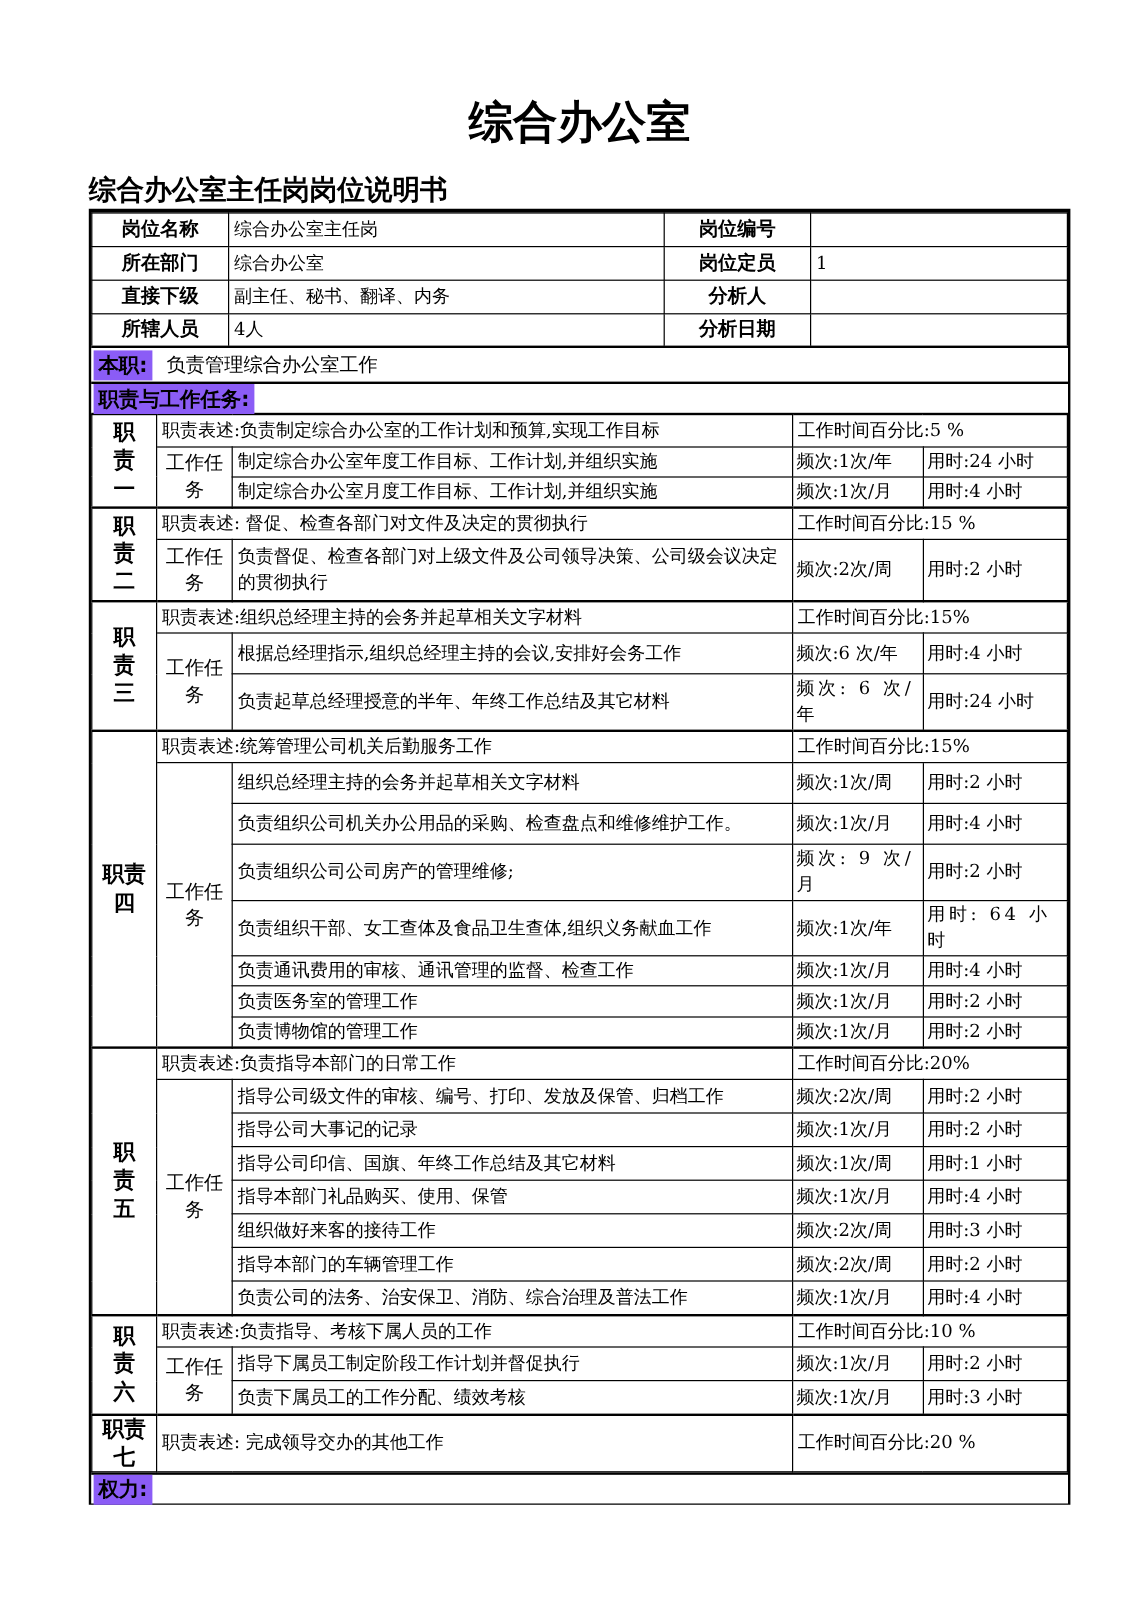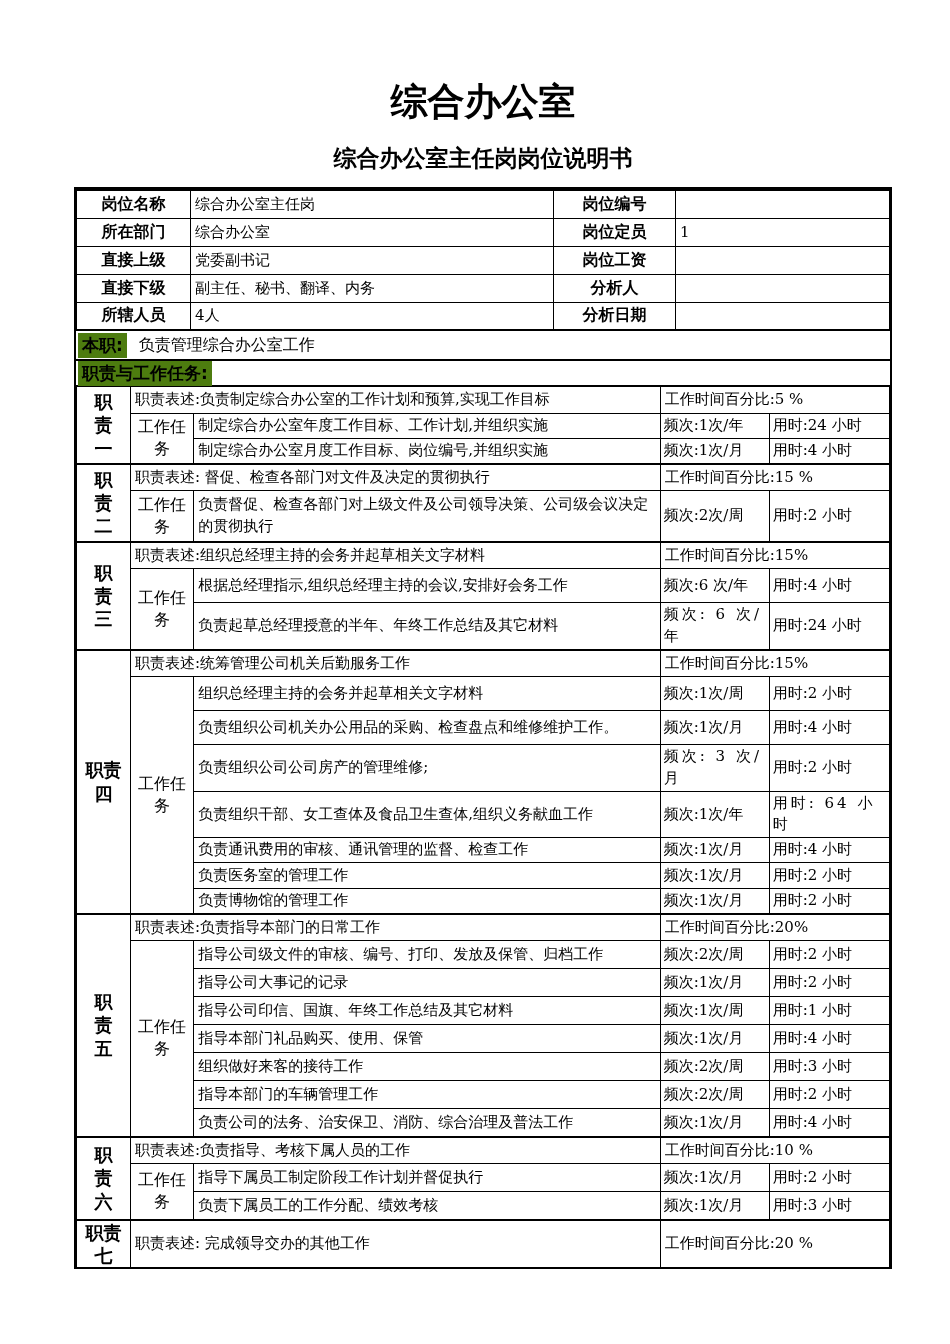--- a/index.html
+++ b/index.html
@@ -11,22 +11,21 @@
   h1.title {
     margin-top: 82px;
     text-align: center;
     font-family: "DejaVu Sans", "Liberation Sans", sans-serif;
     font-weight: bold;
     font-size: 37px;
     line-height: 1.1;
   }
   h2.subtitle {
     margin-top: 20px;
-    margin-bottom: 13px;
-    text-align: center;
+    text-align: left;
     font-family: "DejaVu Sans", "Liberation Sans", sans-serif;
     font-weight: bold;
     font-size: 23px;
   }
 
   .outer {
     border: 2px solid #000;
     border-top-width: 3px;
     border-bottom-width: 1px;
   }
@@ -44,21 +43,21 @@
     text-align: center;
   }
   table.info td { text-align: left; font-size: 15px; }
 
   
   .bandrow { display: flex; align-items: center; padding: 2px 2px; }
   .benzhi { height: 30px; border-bottom: 2px solid #000; }
   .sechdr { height: 25px; border-bottom: 1px solid #000; }
   .quanli { height: 26px; border-top: 2px solid #000; }
   .hl {
-    background: #4d7c0f;
+    background: #8b5cf6;
     font-family: "DejaVu Sans", "Liberation Sans", sans-serif;
     font-weight: bold;
     font-size: 17px;
     padding: 1px 4px;
     white-space: nowrap;
   }
   .benzhi .val { margin-left: 12px; font-size: 16px; }
 
   
   table.duties tr.sec > td { border-top: 2px solid #000; }
@@ -105,26 +104,20 @@
         <th>岗位编号</th>
         <td></td>
       </tr>
       <tr>
         <th>所在部门</th>
         <td>综合办公室</td>
         <th>岗位定员</th>
         <td>1</td>
       </tr>
       <tr>
-        <th>直接上级</th>
-        <td>党委副书记</td>
-        <th>岗位工资</th>
-        <td></td>
-      </tr>
-      <tr>
         <th>直接下级</th>
         <td>副主任、秘书、翻译、内务</td>
         <th>分析人</th>
         <td></td>
       </tr>
       <tr>
         <th>所辖人员</th>
         <td>4人</td>
         <th>分析日期</th>
         <td></td>
@@ -156,21 +149,21 @@
         <td class="desc" colspan="2">职责表述:负责制定综合办公室的工作计划和预算,实现工作目标</td>
         <td class="pct" colspan="2">工作时间百分比:5 %</td>
       </tr>
       <tr class="r24">
         <td class="tlabel" rowspan="2">工作任务</td>
         <td class="ttext">制定综合办公室年度工作目标、工作计划,并组织实施</td>
         <td class="freq">频次:1次/年</td>
         <td class="dur">用时:24 小时</td>
       </tr>
       <tr class="r24">
-        <td class="ttext">制定综合办公室月度工作目标、岗位编号,并组织实施</td>
+        <td class="ttext">制定综合办公室月度工作目标、工作计划,并组织实施</td>
         <td class="freq">频次:1次/月</td>
         <td class="dur">用时:4 小时</td>
       </tr>
 
       <tr class="r27 sec">
         <td class="dname" rowspan="2"><span class="stack1">职责二</span></td>
         <td class="desc" colspan="2">职责表述: 督促、检查各部门对文件及决定的贯彻执行</td>
         <td class="pct" colspan="2">工作时间百分比:15 %</td>
       </tr>
       <tr class="r51">
@@ -208,21 +201,21 @@
         <td class="freq">频次:1次/周</td>
         <td class="dur">用时:2 小时</td>
       </tr>
       <tr class="r34">
         <td class="ttext">负责组织公司机关办公用品的采购、检查盘点和维修维护工作。</td>
         <td class="freq">频次:1次/月</td>
         <td class="dur">用时:4 小时</td>
       </tr>
       <tr class="r34">
         <td class="ttext">负责组织公司公司房产的管理维修;</td>
-        <td class="freq ls">频次: 3 次/月</td>
+        <td class="freq ls">频次: 9 次/月</td>
         <td class="dur">用时:2 小时</td>
       </tr>
       <tr class="r34">
         <td class="ttext">负责组织干部、女工查体及食品卫生查体,组织义务献血工作</td>
         <td class="freq">频次:1次/年</td>
         <td class="dur ls">用时: 64 小时</td>
       </tr>
       <tr class="r24">
         <td class="ttext">负责通讯费用的审核、通讯管理的监督、检查工作</td>
         <td class="freq">频次:1次/月</td>
@@ -299,15 +292,18 @@
       </tr>
 
       <tr class="r30 sec">
         <td class="dname"><span class="stack2">职责七</span></td>
         <td class="desc" colspan="2">职责表述: 完成领导交办的其他工作</td>
         <td class="pct" colspan="2">工作时间百分比:20 %</td>
       </tr>
     </tbody>
       </table>
 
+    <div class="bandrow quanli">
+      <span class="hl">权力:</span>
+    </div>
 
   </div>
 </div>
 
 </body></html>

